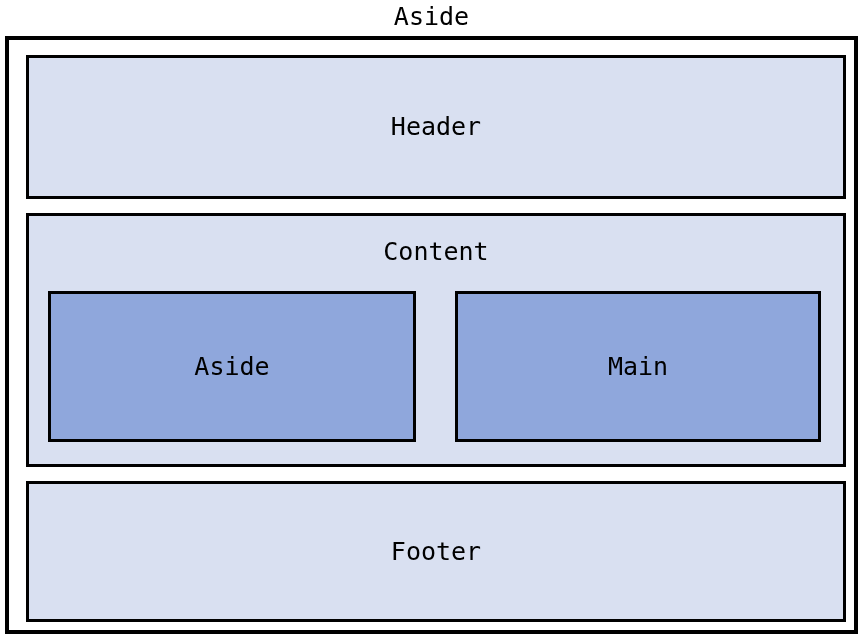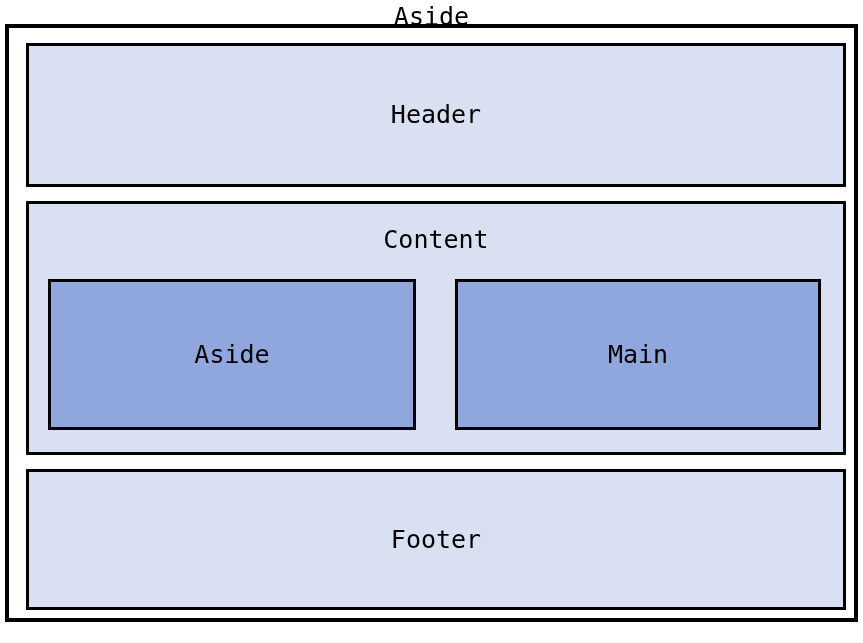--- a/index.html
+++ b/index.html
@@ -24,21 +24,21 @@
   .root-label {
     position: absolute;
     top: 3px;
     left: 0;
     width: 100%;
     text-align: center;
   }
   .root-box {
     position: absolute;
     left: 5px;
-    top: 24px;
+    top: 36px;
     width: 853px;
     height: 598px;
     border: 4px solid var(--border-color, #000000);
     background: var(--outer-fill, #ffffff);
     box-sizing: border-box;
     padding-left: 32px;
   }
   .band {
     position: absolute;
     left: 17px;            

